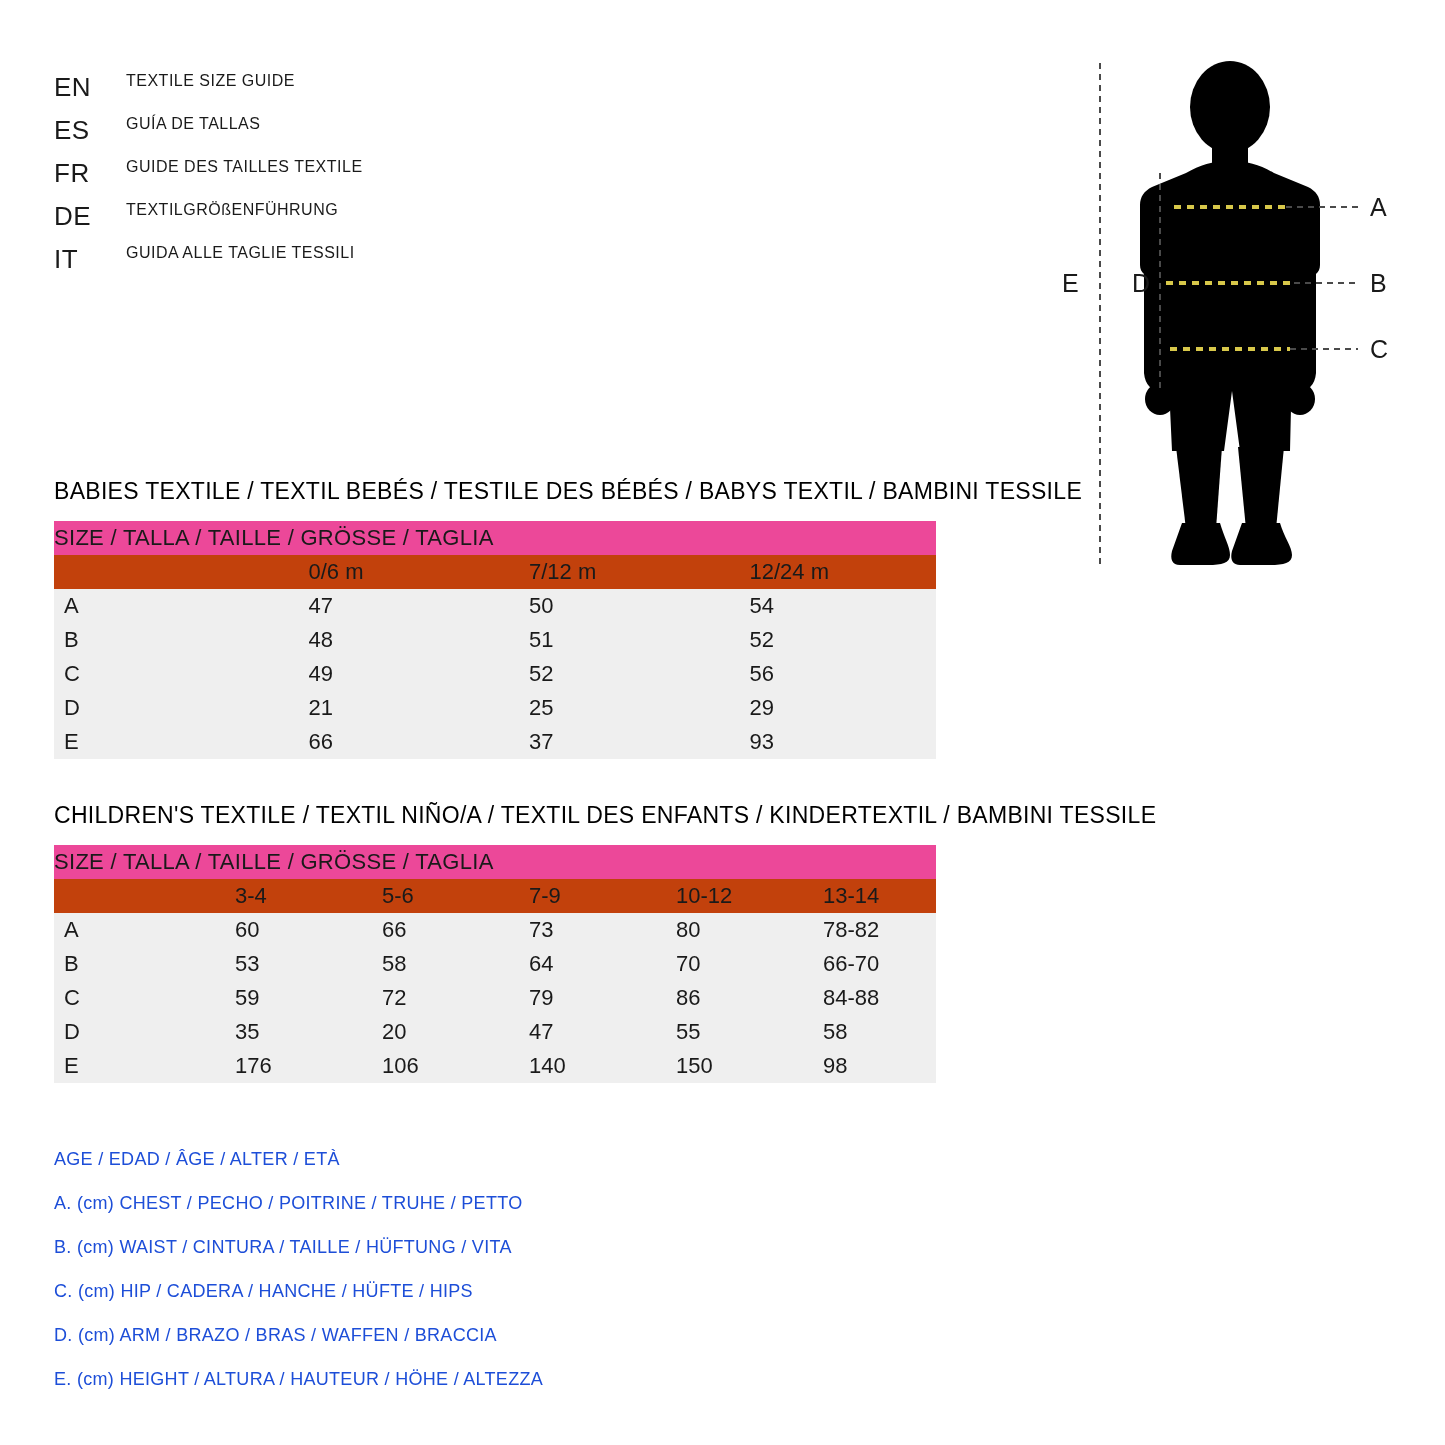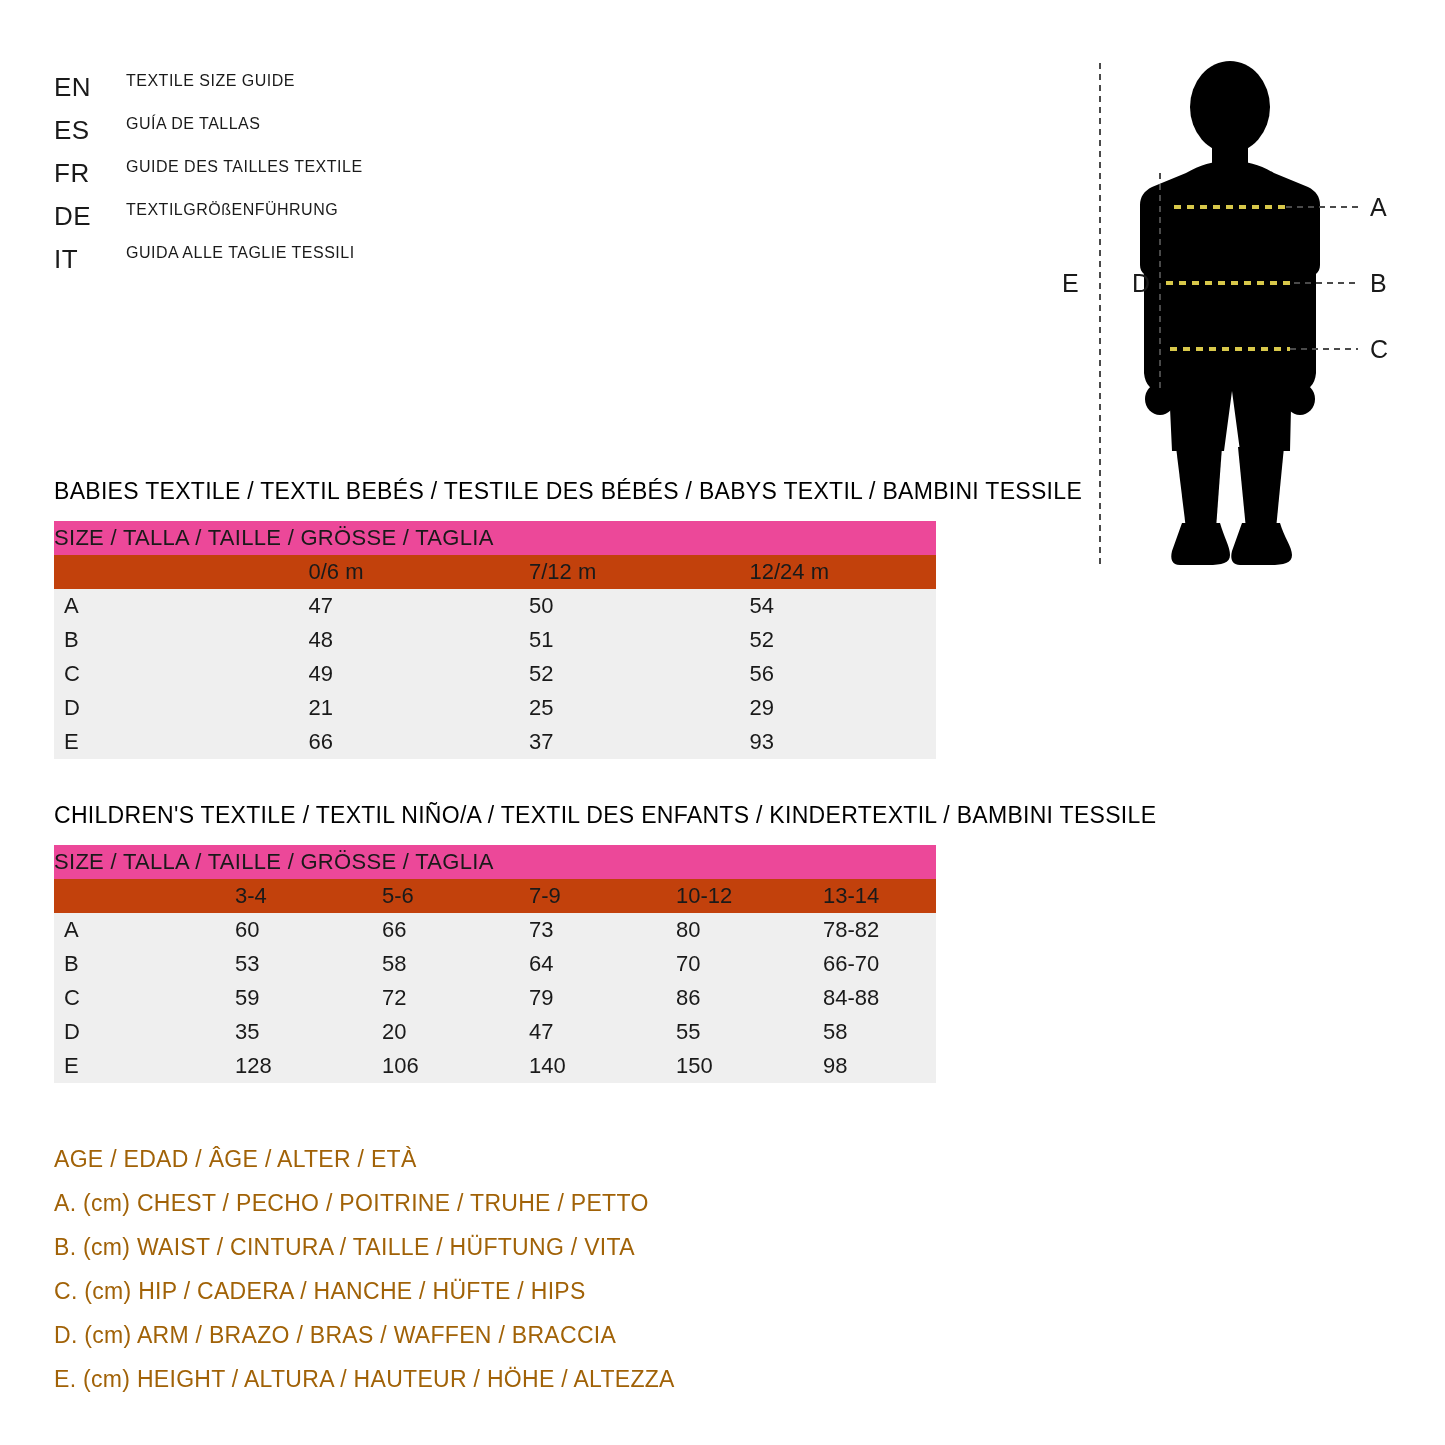--- a/index.html
+++ b/index.html
@@ -95,23 +95,23 @@
   .cell-pad { padding-left: 34px !important; }
 
   
   .legend {
     position: absolute;
     left: 54px;
     top: 1137px;
     width: 900px;
   }
   .legend-row {
-    font-size: 23px;
+    font-size: 18px;
     letter-spacing: 0.3px;
-    color: #a16207;
+    color: #1d4ed8;
     height: 44px;
     line-height: 44px;
     white-space: nowrap;
   }
 </style>
 </head>
 <body>
 
 <div class="lang-block">
   <div class="lang-row">
@@ -273,21 +273,21 @@
     <tr class="data-row">
       <td class="label-col">D</td>
       <td class="cell-pad">35</td>
       <td class="cell-pad">20</td>
       <td class="cell-pad">47</td>
       <td class="cell-pad">55</td>
       <td class="cell-pad">58</td>
     </tr>
     <tr class="data-row">
       <td class="label-col">E</td>
-      <td class="cell-pad">128</td>
+      <td class="cell-pad">176</td>
       <td class="cell-pad">106</td>
       <td class="cell-pad">140</td>
       <td class="cell-pad">150</td>
       <td class="cell-pad">98</td>
     </tr>
   </tbody>
     </table>
 </div>
 
 <div class="legend">

